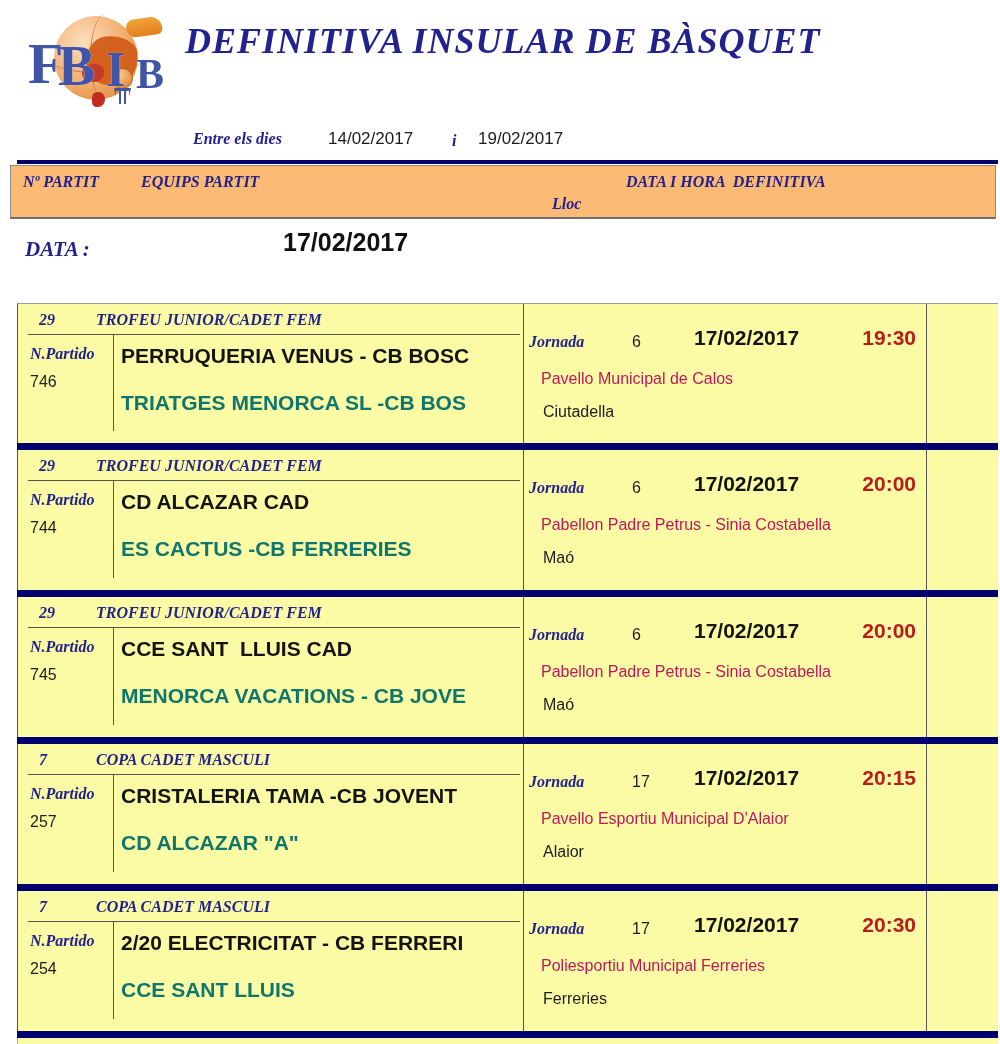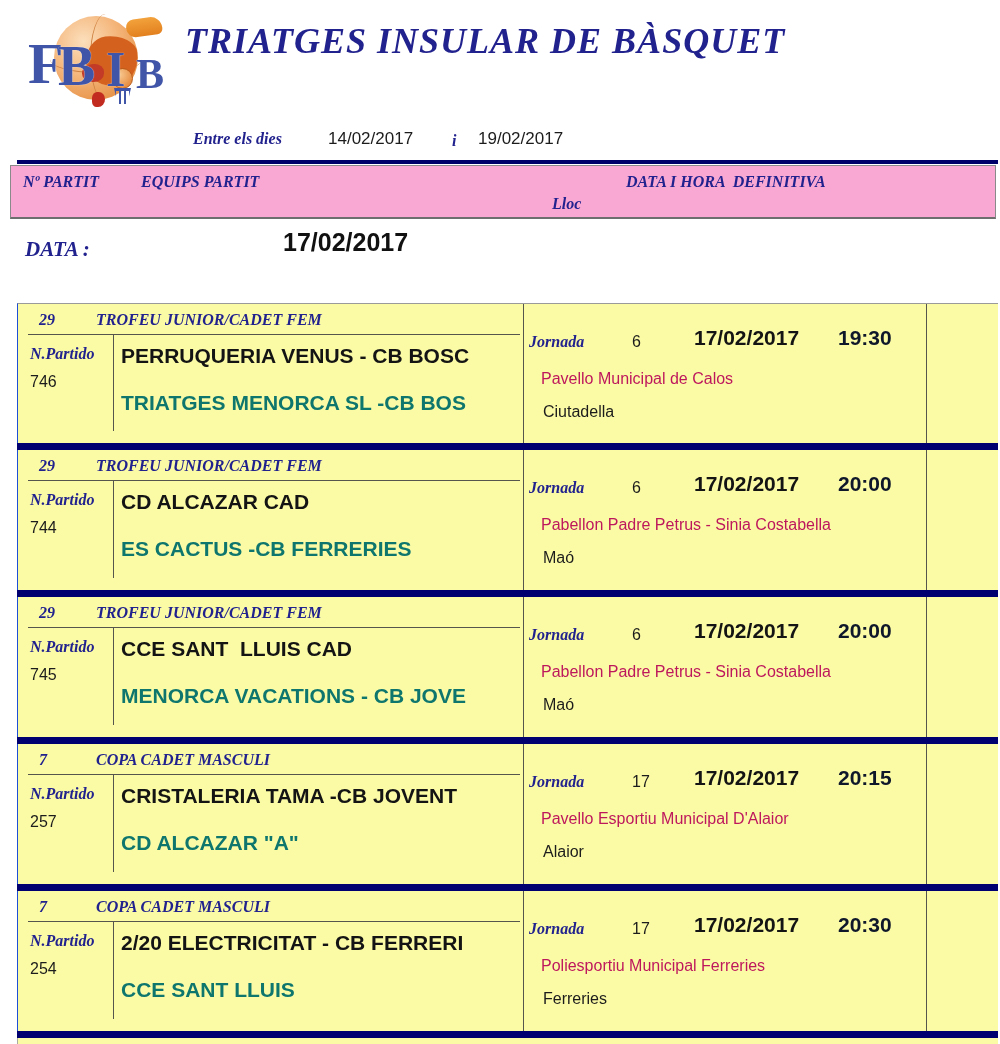--- a/index.html
+++ b/index.html
@@ -43,21 +43,21 @@
   .logo .lB2{left:106px;top:38px;font-size:42px;}
   .logo .hoopball{position:absolute;left:82px;top:56px;width:19px;height:19px;border-radius:50%;
     background:radial-gradient(circle at 35% 30%, #F8C890, #E07A28);border:1px solid #B85A18;}
   .logo .net{position:absolute;left:84px;top:76px;width:17px;height:13px;
     clip-path:polygon(0 0,100% 0,78% 100%,22% 100%);
     background:repeating-linear-gradient(90deg,#4055A8 0 2px,transparent 2px 5px);
     border-top:3px solid #4055A8;}
 
   
   .topline{left:17px;top:160px;width:981px;height:4px;background:#00006B;}
-  .grey-bar{left:10px;top:165px;width:986px;height:54px;background:#f9a8d4;
+  .grey-bar{left:10px;top:165px;width:986px;height:54px;background:#fdba74;
     border:1px solid #8a8a8a;border-bottom:2px solid #6e6e6e;box-sizing:border-box;}
   .grey-bar-text{position:absolute;font-family:"Liberation Serif",serif;font-style:italic;
     font-weight:bold;font-size:16px;color:#22228E;white-space:pre;}
   .col-npartit{left:12px;top:7px;}
   .col-equips{left:130px;top:7px;}
   .col-lloc{left:541px;top:29px;}
   .col-datahora{left:615px;top:7px;}
 
   
   .data-label{left:25px;top:237px;font-size:21px;}
@@ -76,21 +76,21 @@
   .match-card .vdiv1{position:absolute;left:95px;top:31px;bottom:12px;border-left:1px solid #55554d;}
   .match-card .vdiv2{position:absolute;left:505px;top:0;bottom:0;border-left:1px solid #55554d;}
   .match-card .vdiv3{position:absolute;left:908px;top:0;bottom:0;border-left:1px solid #55554d;}
   .match-card .np-label{position:absolute;left:12px;top:41px;font-size:16px;}
   .match-card .np-value{position:absolute;left:12px;top:69px;font-size:16px;color:#1c1c1c;text-align:center;}
   .match-card .team1{position:absolute;left:103px;top:40px;font-size:21px;font-weight:bold;color:#141414;white-space:pre;}
   .match-card .team2{position:absolute;left:103px;top:87px;font-size:21px;font-weight:bold;color:#0f766e;white-space:pre;}
   .match-card .jor-label{position:absolute;left:511px;top:29px;font-size:16px;}
   .match-card .jor-value{position:absolute;left:614px;top:29px;font-size:16px;color:#1c1c1c;}
   .match-card .m-date{position:absolute;left:676px;top:22px;font-size:21px;font-weight:bold;color:#141414;}
-  .match-card .m-time{position:absolute;left:820px;top:22px;width:78px;text-align:left;font-size:21px;font-weight:bold;color:#0f172a;}
+  .match-card .m-time{position:absolute;left:820px;top:22px;width:78px;text-align:right;font-size:21px;font-weight:bold;color:#b91c1c;}
   .match-card .venue{position:absolute;left:523px;top:66px;font-size:16px;color:#be185d;}
   .match-card .city{position:absolute;left:525px;top:99px;font-size:16px;color:#1c1c1c;}
 </style>
 </head>
 <body>
 
 <div class="page">
 
   <div class="abs logo">
     <div class="ball"></div>
@@ -99,21 +99,21 @@
     <div class="land2"></div>
     <div class="drop"></div>
     <div class="hoopball"></div>
     <div class="net"></div>
     <div class="letter lF">F</div>
     <div class="letter lB1">B</div>
     <div class="letter lI">I</div>
     <div class="letter lB2">B</div>
   </div>
 
-  <div class="abs doc-title navy serif-it">TRIATGES INSULAR DE BÀSQUET</div>
+  <div class="abs doc-title navy serif-it">DEFINITIVA INSULAR DE BÀSQUET</div>
 
   <div class="abs range-label navy serif-it">Entre els dies</div>
   <div class="abs range-from">14/02/2017</div>
   <div class="abs range-conj navy serif-it">i</div>
   <div class="abs range-to">19/02/2017</div>
 
   <div class="abs topline"></div>
   <div class="abs grey-bar">
     <div class="grey-bar-text col-npartit">Nº PARTIT</div>
     <div class="grey-bar-text col-equips">EQUIPS PARTIT</div>

